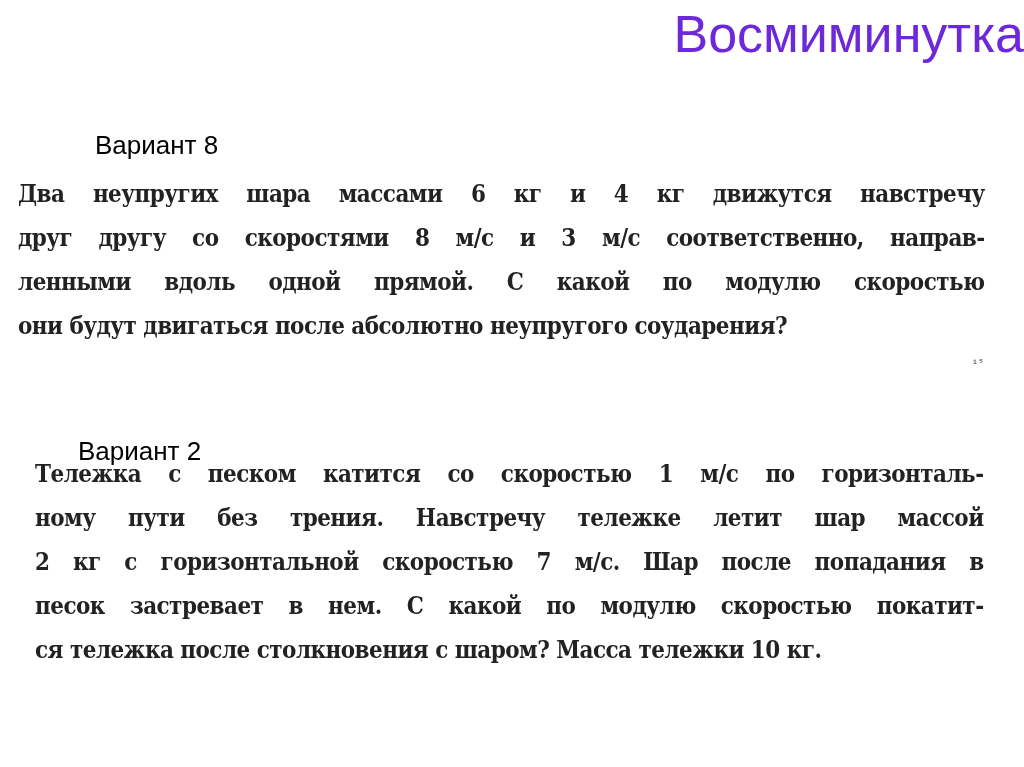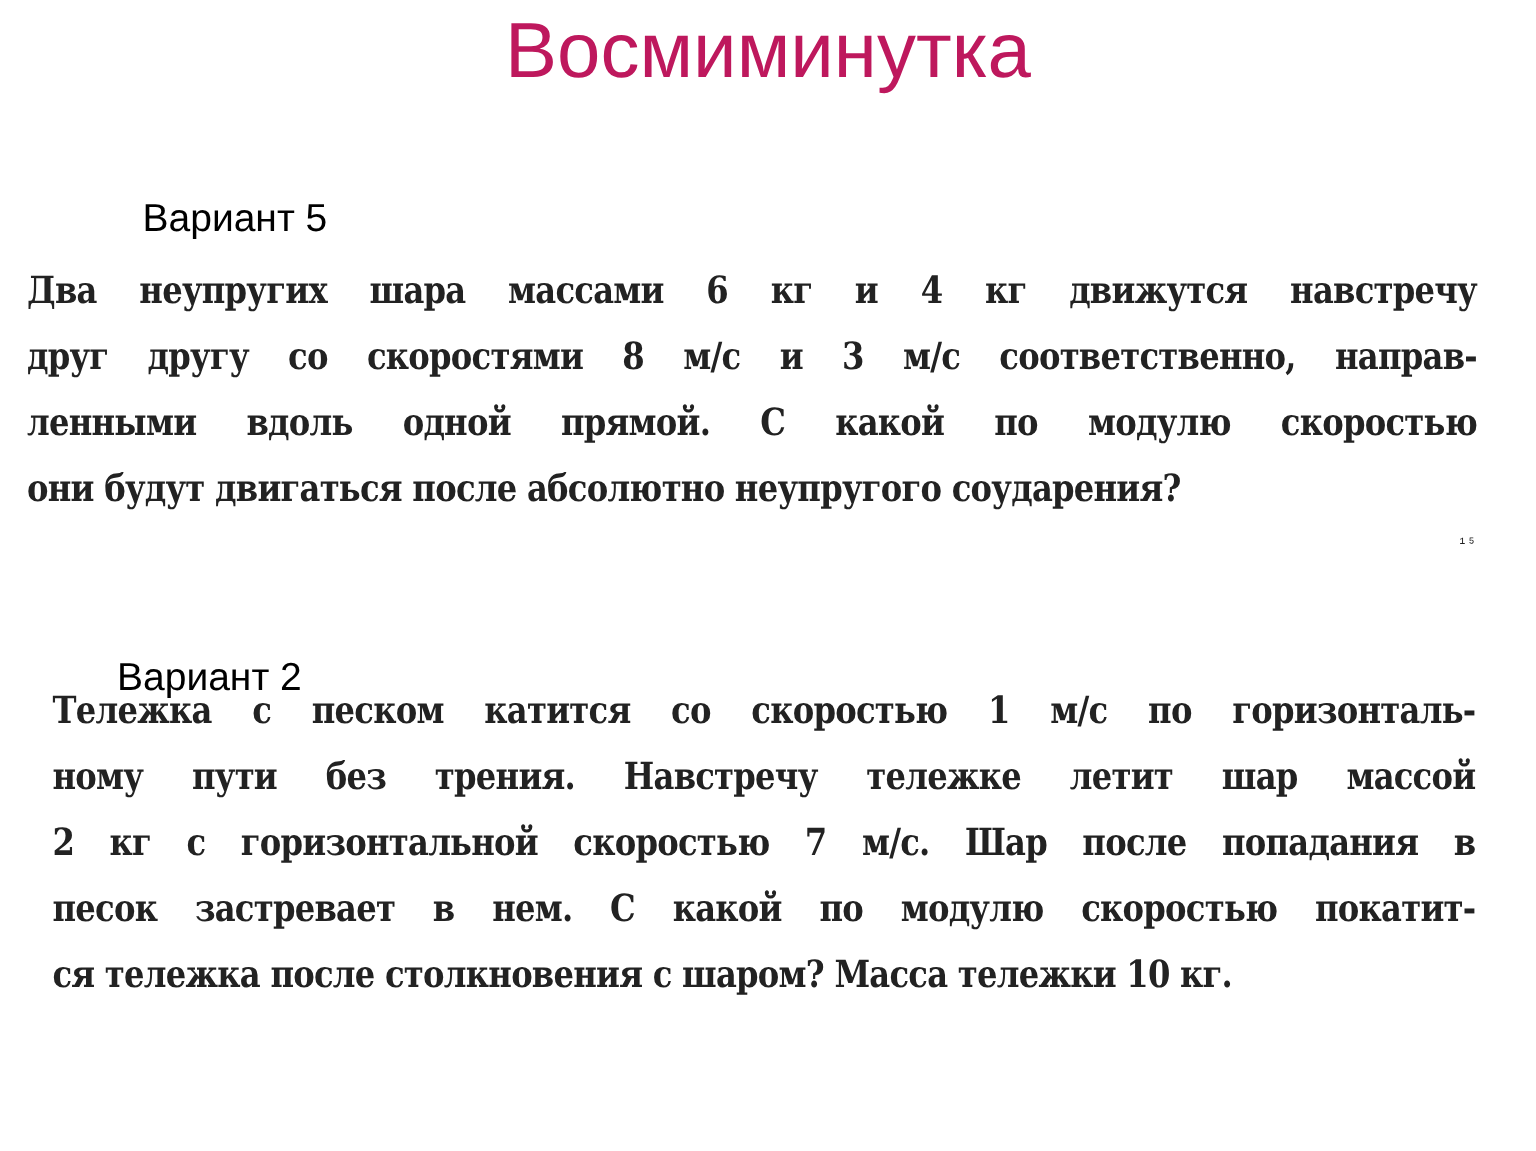--- a/index.html
+++ b/index.html
@@ -1,39 +1,39 @@
 <!DOCTYPE html>
 <html><head>
 <meta charset="utf-8">
 <style>
   html, body { margin: 0; padding: 0; background: #ffffff; }
   body { width: 1024px; height: 767px; position: relative; overflow: hidden; }
   .title {
-    position: absolute; left: 0; top: 0; width: 1024px; text-align: center;
+    position: absolute; left: 0; top: 0; width: 1024px; text-align: right;
     font-family: "Liberation Sans", sans-serif; font-size: 52px; line-height: 64px;
-    top: 2px; color: #be185d;
+    top: 2px; color: #6d28d9;
   }
   .variant-label {
     position: absolute; font-family: "Liberation Sans", sans-serif; font-size: 26px; color: #000;
   }
   .problem {
     position: absolute; font-family: "DejaVu Serif", serif; font-weight: bold;
     font-size: 25px; color: #222; text-align: justify; line-height: 44px;
     letter-spacing: -0.6px; transform: scaleX(0.86); transform-origin: left top;
   }
   .problem .line { display: block; text-align-last: justify; white-space: nowrap; width: 100%; }
   .problem .line.last { text-align-last: left; }
   .pagenum { position: absolute; left: 972px; top: 358px; font-size: 10px; font-family: Liberation Mono, monospace; color: #222; }
 </style>
 </head>
 <body>
 
 <div class="title">Восмиминутка</div>
 
-<div class="variant-label" style="left:95px; top:130px;">Вариант 5</div>
+<div class="variant-label" style="left:95px; top:130px;">Вариант 8</div>
 
 <div class="problem" style="left:18px; top:172px; width:1124px;">
   <span class="line">Два неупругих шара массами 6 кг и 4 кг движутся навстречу</span>
   <span class="line">друг другу со скоростями 8 м/с и 3 м/с соответственно, направ-</span>
   <span class="line">ленными вдоль одной прямой. С какой по модулю скоростью</span>
   <span class="line last">они будут двигаться после абсолютно неупругого соударения?</span>
 </div>
 
 <div class="pagenum">¹⁵</div>
 

